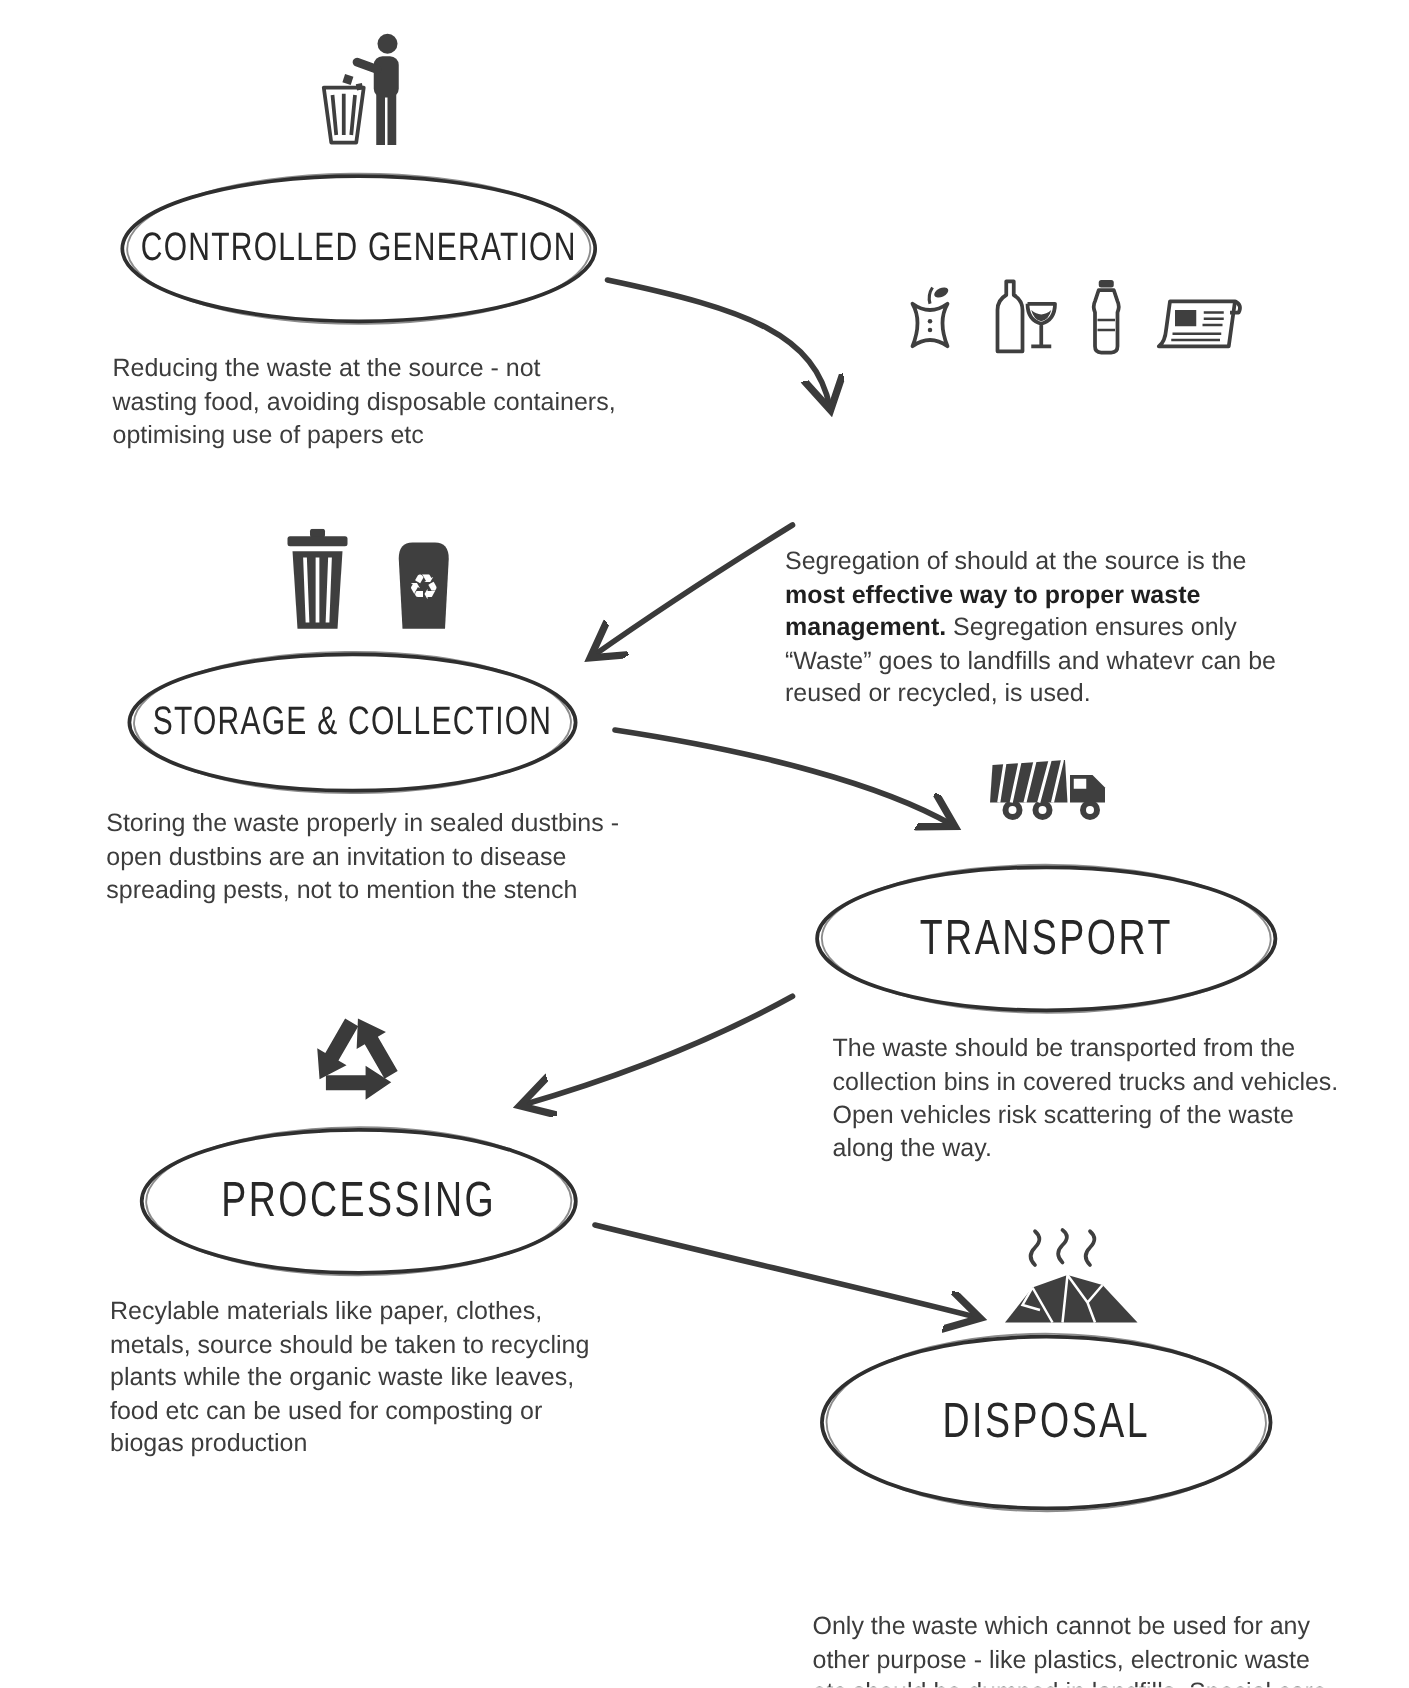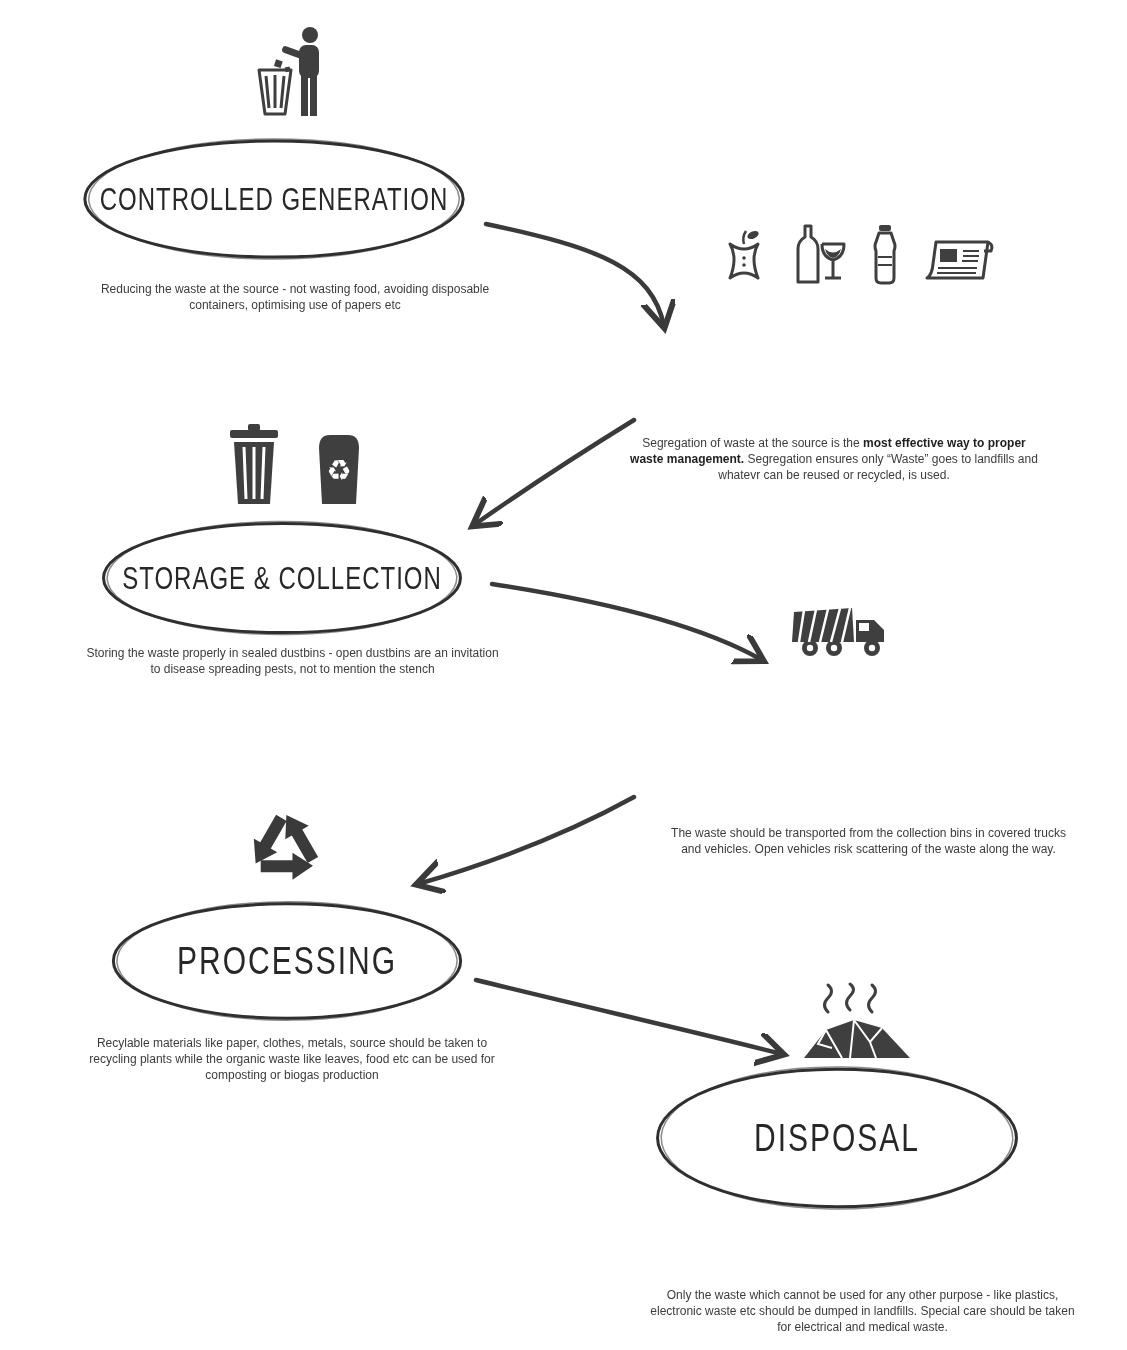--- a/index.html
+++ b/index.html
@@ -16,22 +16,21 @@
     font-weight:400;
     color:#272727;
     letter-spacing:2px;
     transform:scaleY(1.32);
     white-space:nowrap;
   }
   .t-lg { font-size:30px; }
   .t-sm { font-size:24px; letter-spacing:1px; }
   .desc {
     position:absolute;
-    text-align:center;
-    font-size:12px;
+    font-size:20px;
     line-height:1.33;
     color:#3c3c3c;
   }
   .desc b { color:#1f1f1f; }
 </style>
 </head>
 <body>
 
 <div class="page">
 
@@ -61,21 +60,21 @@
         <rect x="22" y="34" width="7" height="7" transform="rotate(18 25 37)"></rect>
         <rect x="32" y="41" width="5" height="5" transform="rotate(-12 34 43)"></rect>
       </g>
       <g fill="none" stroke="#3f3f3f" stroke-width="3" stroke-linejoin="round">
         <path d="M6 44 L12 88 L32 88 L38 44 Z"></path>
         <path d="M13 50 L16 82 M22 49 L22 82 M31 50 L28 82"></path>
       </g>
     </svg>
   </div>
 
-  <div class="bubble" style="left:79px;top:133px;width:390px;height:132px">
+  <div class="bubble" style="left:92px;top:133px;width:390px;height:132px">
     <svg class="outline" viewBox="0 0 100 100" preserveAspectRatio="none">
       <ellipse cx="50" cy="50" rx="48.5" ry="44" fill="none" stroke="#2f2f2f" stroke-width="3" vector-effect="non-scaling-stroke"></ellipse>
       <ellipse cx="50" cy="50" rx="47.5" ry="45.5" fill="none" stroke="#2f2f2f" stroke-width="1.5" opacity="0.55" transform="rotate(-2 50 50)" vector-effect="non-scaling-stroke"></ellipse>
     </svg>
     <h2 class="stage-title t-sm">CONTROLLED GENERATION</h2>
   </div>
 
   <p class="desc" style="left:90px;top:282px;width:410px">Reducing the waste at the source - not wasting food, avoiding disposable containers, optimising use of papers etc</p>
 
   <div class="icon-row" style="left:722px;top:222px;height:68px">
@@ -112,21 +111,21 @@
         </g>
         <rect x="16" y="15" width="17" height="13" fill="#3f3f3f"></rect>
         <g stroke="#3f3f3f" stroke-width="2">
           <path d="M39 17 L55 17 M39 22 L55 22 M38 27 L54 27 M14 34 L53 34 M13 39 L52 39"></path>
         </g>
       </svg>
     </span>
   </div>
 
 
-  <p class="desc" style="left:628px;top:436px;width:412px"><span>Segregation of waste at the source is the </span><b>most effective way to proper waste management.</b><span> Segregation ensures only “Waste” goes to landfills and whatevr can be reused or recycled, is used.</span></p>
+  <p class="desc" style="left:628px;top:436px;width:412px"><span>Segregation of should at the source is the </span><b>most effective way to proper waste management.</b><span> Segregation ensures only “Waste” goes to landfills and whatevr can be reused or recycled, is used.</span></p>
 
   <div class="icon-row" style="left:225px;top:428px;height:82px;gap:30px">
     <span>
       <svg width="58" height="82" viewBox="0 0 58 82">
         <g fill="#3f3f3f">
           <rect x="23" y="0" width="12" height="7" rx="2"></rect>
           <rect x="5" y="6" width="48" height="8" rx="2"></rect>
           <path d="M9 18 L13 80 L45 80 L49 18 Z"></path>
         </g>
         <g stroke="#fff" stroke-width="3">
@@ -164,20 +163,27 @@
       <g stroke="#fff" stroke-width="2.5" fill="none">
         <path d="M16 10 L11 42 M28 9.5 L21 42 M40 9 L32 42 M52 8.5 L43 42 M62 8 L54 42"></path>
       </g>
       <circle cx="22" cy="48" r="3.2" fill="#fff"></circle>
       <circle cx="46" cy="48" r="3.2" fill="#fff"></circle>
       <circle cx="84" cy="48" r="3.2" fill="#fff"></circle>
       <rect x="71" y="23" width="10" height="8" fill="#fff"></rect>
     </svg>
   </div>
 
+  <div class="bubble" style="left:648px;top:686px;width:378px;height:130px">
+    <svg class="outline" viewBox="0 0 100 100" preserveAspectRatio="none">
+      <ellipse cx="50" cy="50" rx="48.5" ry="44" fill="none" stroke="#2f2f2f" stroke-width="3" vector-effect="non-scaling-stroke"></ellipse>
+      <ellipse cx="50" cy="50" rx="47.5" ry="45.5" fill="none" stroke="#2f2f2f" stroke-width="1.5" opacity="0.55" transform="rotate(2 50 50)" vector-effect="non-scaling-stroke"></ellipse>
+    </svg>
+    <h2 class="stage-title t-lg">TRANSPORT</h2>
+  </div>
 
   <p class="desc" style="left:666px;top:826px;width:405px">The waste should be transported from the collection bins in covered trucks and vehicles. Open vehicles risk scattering of the waste along the way.</p>
 
   <div class="icon" style="left:243px;top:806px;width:84px;height:84px">
     <svg width="84" height="84" viewBox="-45 -45 90 90">
       <g fill="#3a3a3a">
         <path id="ra" d="M-26 26 L8 26 L8 34 L30 19 L8 5 L8 13 L-26 13 Z"></path>
         <use href="#ra" transform="rotate(120)"></use>
         <use href="#ra" transform="rotate(240)"></use>
       </g>

